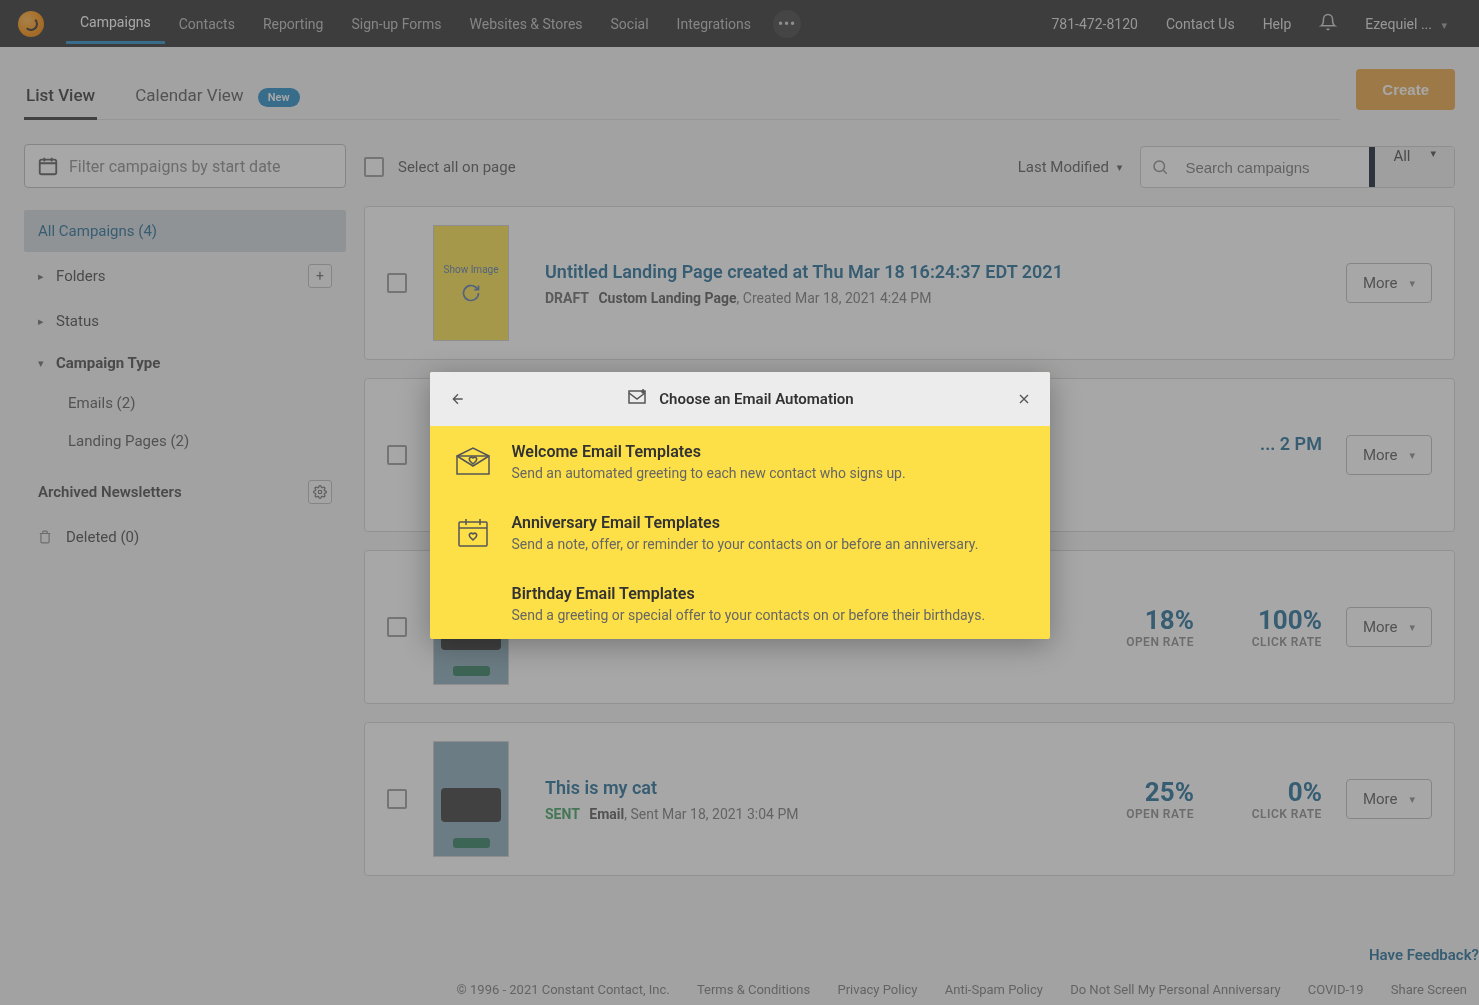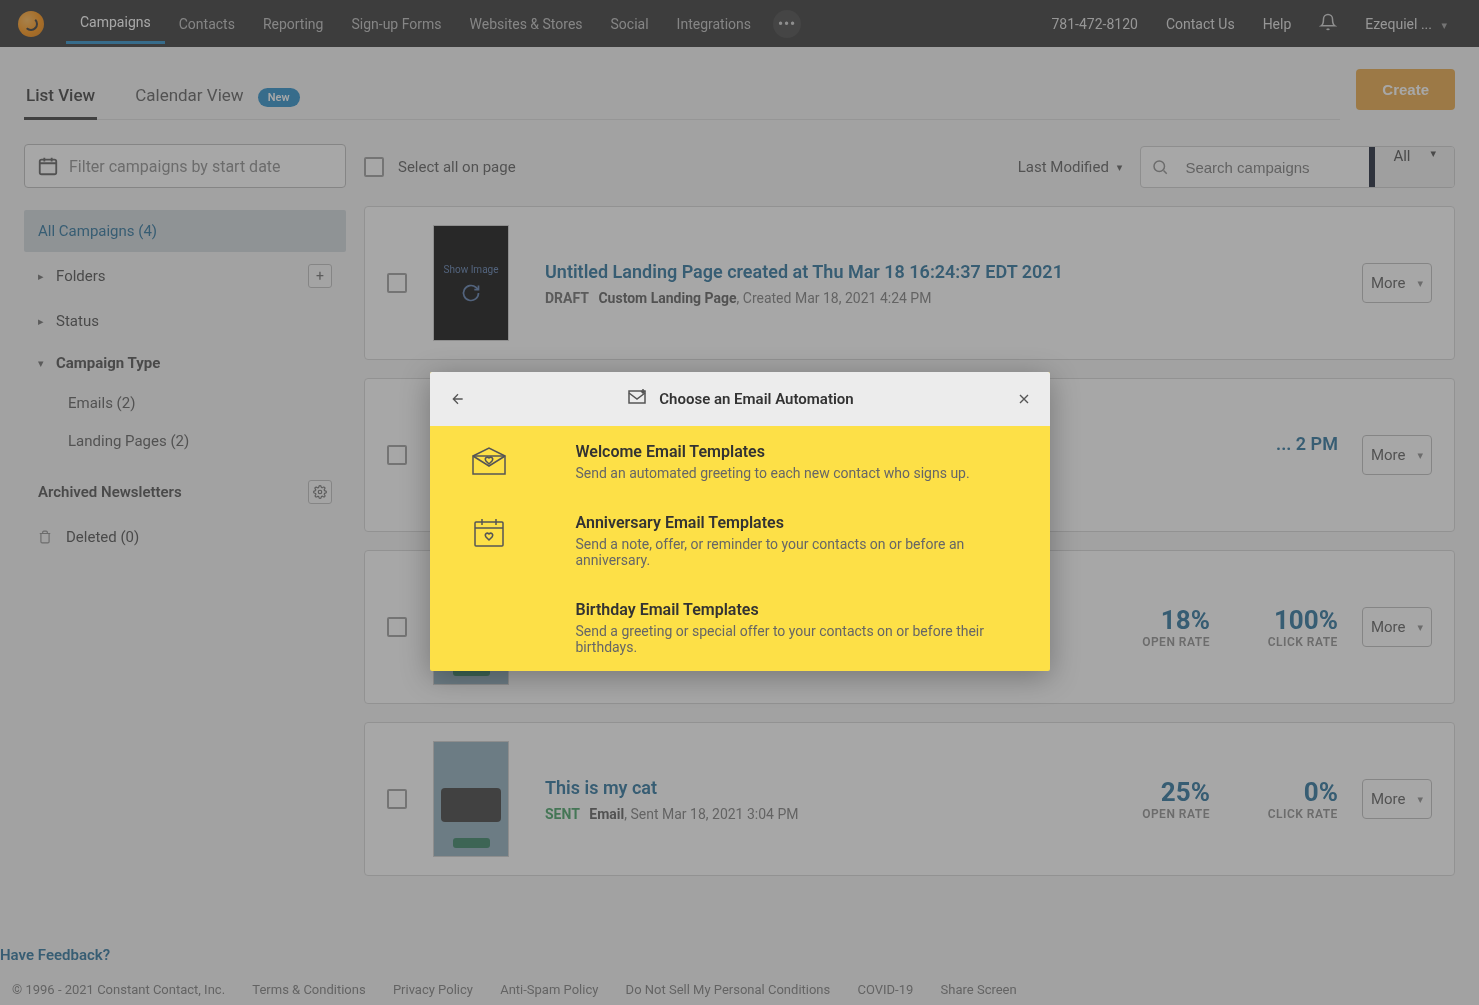--- a/index.html
+++ b/index.html
@@ -49,51 +49,51 @@
 .sort-dd .chev { margin-left: 8px; font-size: 11px; }
 .search-wrap { display: flex; align-items: center; border: 1px solid #ccc; border-radius: 4px; background: #fff; height: 42px; overflow: hidden; }
 .search-wrap .search-icon { width: 38px; display: flex; align-items: center; justify-content: center; color: #888; }
 .search-wrap input { border: none; outline: none; font-size: 15px; width: 190px; padding: 0 6px; color: #333; background: transparent; }
 .search-wrap .filter-dd { border-left: 6px solid #0f172a; background: #eee; height: 100%; display: flex; align-items: flex-start; padding: 0 18px; font-size: 15px; color: #444; cursor: pointer; }
 .search-wrap .filter-dd .chev { margin-left: 20px; font-size: 11px; }
 
 
 .card { border: 1px solid #d5d5d5; border-radius: 4px; background: #fff; padding: 18px 22px; margin-bottom: 18px; display: flex; align-items: center; }
 .card .checkbox { margin-right: 26px; flex-shrink: 0; }
-.thumb { width: 76px; height: 116px; border: 1px solid #ccc; background: #000000; margin-right: 36px; flex-shrink: 0; display: flex; flex-direction: column; align-items: center; justify-content: center; font-size: 10px; color: #5577aa; text-align: center; }
+.thumb { width: 76px; height: 116px; border: 1px solid #ccc; background: #fde047; margin-right: 36px; flex-shrink: 0; display: flex; flex-direction: column; align-items: center; justify-content: center; font-size: 10px; color: #5577aa; text-align: center; }
 .thumb.cat { background: #88a8b8; position: relative; overflow: hidden; }
 .thumb.cat::before { content: ''; position: absolute; top: 40%; left: 10%; right: 10%; height: 30%; background: #333; border-radius: 4px; }
 .thumb.cat::after { content: ''; position: absolute; bottom: 8px; left: 25%; right: 25%; height: 10px; background: #2a7a5a; border-radius: 3px; }
 .card-body { flex: 1; min-width: 0; }
 .card-title { color: #1e6a96; font-size: 18px; font-weight: 600; margin-bottom: 8px; }
 .card-meta { font-size: 14px; color: #777; }
 .card-meta .status-draft { color: #666; font-weight: 700; margin-right: 6px; }
 .card-meta .status-sent { color: #3a9d5d; font-weight: 700; margin-right: 6px; }
 .card-meta .type { font-weight: 700; color: #555; }
 .stat { text-align: right; margin-left: 28px; min-width: 100px; }
 .stat .val { color: #1e6a96; font-size: 26px; font-weight: 700; }
 .stat .lbl { color: #888; font-size: 12px; font-weight: 600; letter-spacing: 0.5px; }
-.more-btn { border: 1px solid #bbb; border-radius: 4px; padding: 10px 8px; font-size: 15px; color: #555; background: #fff; display: flex; align-items: center; cursor: pointer; margin-left: 24px; justify-content: flex-end; }
+.more-btn { border: 1px solid #bbb; border-radius: 4px; padding: 10px 16px; font-size: 15px; color: #555; background: #fff; display: flex; align-items: center; cursor: pointer; margin-left: 24px; justify-content: flex-end; }
 .more-btn .chev { margin-left: 12px; font-size: 11px; color: #888; }
 
 
-.footer { position: absolute; bottom: 8px; left: 0; right: 0; text-align: left; font-size: 13px; color: #888; }
+.footer { position: absolute; bottom: 8px; left: 0; right: 0; text-align: right; font-size: 13px; color: #888; }
 .footer .feedback { color: #1e6a96; font-weight: 600; font-size: 15px; margin-bottom: 18px; display: block; }
 .footer .links span { margin: 0 12px; color: #777; }
 
 
 .overlay { position: absolute; inset: 0; background: rgba(80,80,80,0.5); display: flex; align-items: flex-start; justify-content: center; padding-top: 372px; }
 .modal { width: 620px; background: #fde047; border-radius: 2px; box-shadow: 0 6px 30px rgba(0,0,0,0.3); overflow: hidden; }
 .modal-header { background: #ececec; height: 54px; display: flex; align-items: center; padding: 0 18px; position: relative; }
 .modal-header .back { position: absolute; left: 18px; cursor: pointer; color: #555; }
 .modal-header .close { position: absolute; right: 18px; cursor: pointer; color: #555; font-size: 18px; }
 .modal-header .title-wrap { margin: 0 auto; display: flex; align-items: center; }
 .modal-header .title-icon { width: 24px; height: 24px; margin-right: 10px; }
 .modal-header .title { font-weight: 600; font-size: 15px; color: #333; }
-.modal-item { display: flex; padding: 16px 40px; cursor: pointer; align-items: flex-start; gap: 48px; }
+.modal-item { display: flex; padding: 16px 24px; cursor: pointer; align-items: flex-start; }
 .modal-item .mi-icon { width: 38px; height: 38px; margin-right: 20px; flex-shrink: 0; display: flex; align-items: center; justify-content: center; }
 .modal-item.no-icon .mi-icon { visibility: hidden; }
 .modal-item .mi-title { font-weight: 600; font-size: 16px; color: #333; margin-bottom: 4px; }
 .modal-item .mi-desc { font-size: 14px; color: #666; }
 
 svg { display: block; }
 </style>
 </head>
 <body>
 
@@ -284,21 +284,21 @@
   </div>
 </div>
 
 <div class="footer">
   <a class="feedback">Have Feedback?</a>
   <div class="links">
     <span>© 1996 - 2021 Constant Contact, Inc.</span>
     <span>Terms &amp; Conditions</span>
     <span>Privacy Policy</span>
     <span>Anti-Spam Policy</span>
-    <span>Do Not Sell My Personal Conditions</span>
+    <span>Do Not Sell My Personal Anniversary</span>
     <span>COVID-19</span>
     <span>Share Screen</span>
   </div>
 </div>
 
 <div class="overlay">
   <div class="modal">
     <div class="modal-header">
       <span class="back">
         <svg width="20" height="16" viewBox="0 0 24 24" fill="none" stroke="#555" stroke-width="2">

